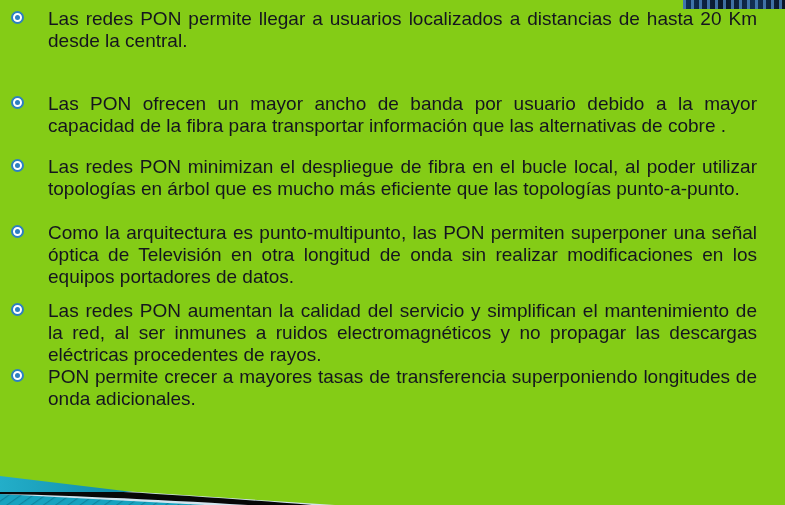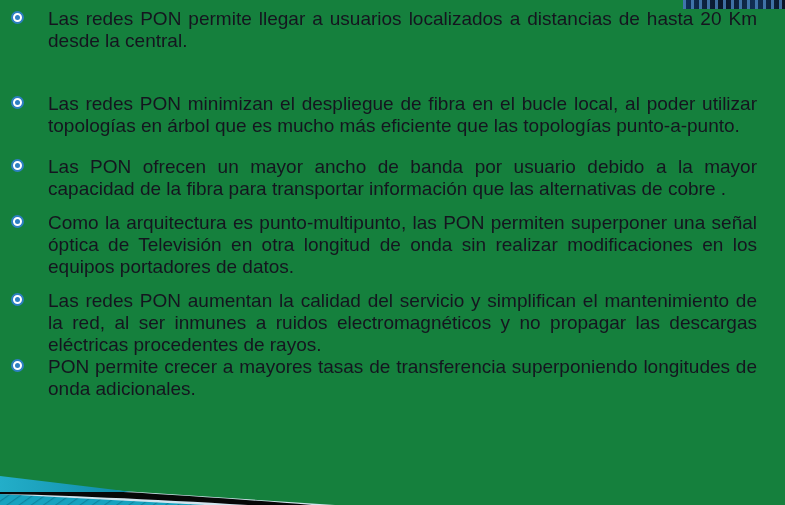--- a/index.html
+++ b/index.html
@@ -1,19 +1,19 @@
 <!DOCTYPE html>
 <html style="--text: #15151f; --bullet_icon: #2e7fc2; --teal: #16a3c0; --teal_dark: #0d84a0; --light_wedge: #d2e5ee; --swoosh: #070707; --header_strip_bg: #0b1b2e; --header_strip_accent: #35679f;"><head>
 <meta charset="utf-8">
 <style>
   html,body{margin:0;padding:0;background:#fff;}
   .slide{
     position:relative;
     width:785px;height:505px;
-    background:#15803d;
+    background:#84cc16;
     overflow:hidden;
     font-family:"Liberation Sans","DejaVu Sans",sans-serif;
   }
   
   .top-right-strip{
     position:absolute;top:0;left:683px;width:102px;height:9px;
     background-color:var(--header_strip_bg,#0b1b2e);
     background-image:
       repeating-linear-gradient(90deg, rgba(80,140,200,.75) 0 3px, rgba(10,25,45,0) 3px 8px),
       linear-gradient(90deg,#10305a 0%, #0a1526 40%, #123055 70%, #0a1424 100%);
@@ -25,21 +25,21 @@
     padding-right:28px;
     text-align:justify;
     font-size:19px;
     line-height:22px;
     color:var(--text,#15151f);
   }
   .item p{margin:0;}
   .item:nth-child(1){margin-top:8px;}
   .item:nth-child(2){margin-top:41px;}
   .item:nth-child(3){margin-top:19px;}
-  .item:nth-child(4){margin-top:12px;}
+  .item:nth-child(4){margin-top:22px;}
   .item:nth-child(5){margin-top:12px;}
   .item:nth-child(6){}
   .bullet-icon{
     position:absolute;left:11px;top:3px;
     width:13px;height:13px;box-sizing:border-box;
     border:2.5px solid var(--bullet_icon,#2e7fc2);
     border-radius:50%;
     background:#fff;
   }
   .bullet-icon::after{
@@ -60,25 +60,25 @@
 
   <div class="top-right-strip"></div>
 
   <div class="bullet-list">
     <div class="item">
       <span class="bullet-icon"></span>
       <p>Las redes PON permite llegar a usuarios localizados a distancias de hasta 20 Km desde la central.</p>
     </div>
     <div class="item">
       <span class="bullet-icon"></span>
-      <p>Las redes PON minimizan el despliegue de fibra en el bucle local, al poder utilizar topologías en árbol que es mucho más eficiente que las topologías punto-a-punto.</p>
+      <p>Las PON ofrecen un mayor ancho de banda por usuario debido a la mayor capacidad de la fibra para transportar información que las alternativas de cobre .</p>
     </div>
     <div class="item">
       <span class="bullet-icon"></span>
-      <p>Las PON ofrecen un mayor ancho de banda por usuario debido a la mayor capacidad de la fibra para transportar información que las alternativas de cobre .</p>
+      <p>Las redes PON minimizan el despliegue de fibra en el bucle local, al poder utilizar topologías en árbol que es mucho más eficiente que las topologías punto-a-punto.</p>
     </div>
     <div class="item">
       <span class="bullet-icon"></span>
       <p>Como la arquitectura es punto-multipunto, las PON permiten superponer una señal óptica de Televisión  en otra longitud de onda sin realizar modificaciones en los equipos portadores de datos.</p>
     </div>
     <div class="item">
       <span class="bullet-icon"></span>
       <p>Las redes PON aumentan la calidad del servicio y simplifican el mantenimiento de la red, al ser inmunes a ruidos electromagnéticos y no propagar las descargas eléctricas procedentes de rayos.</p>
     </div>
     <div class="item">

